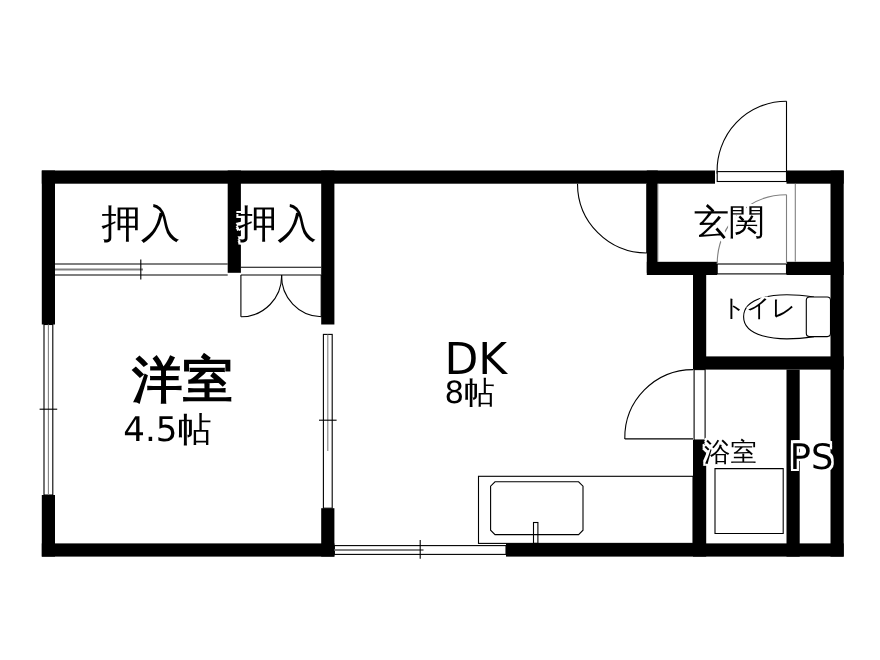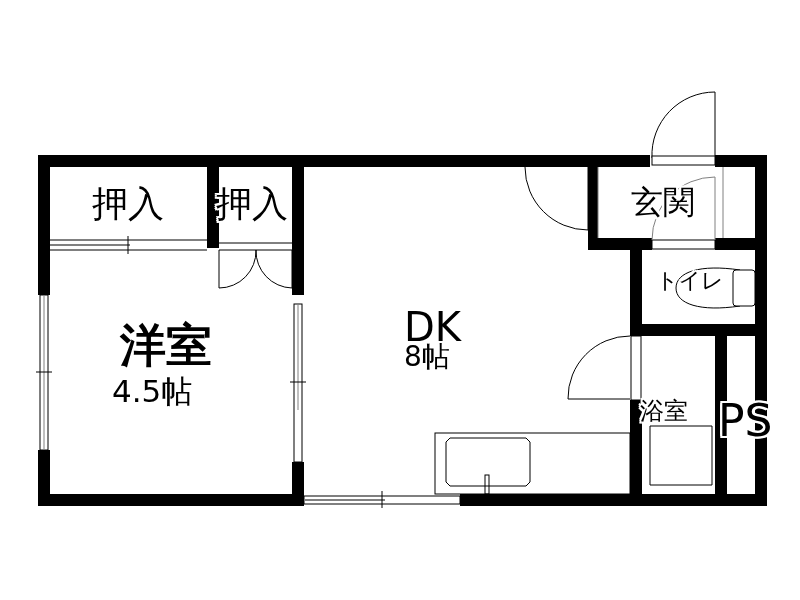--- a/index.html
+++ b/index.html
@@ -124,13 +124,13 @@
 <div class="lbl" style="left:112px; top:376px; font-size:31px;">4.5帖</div>
 
 <div class="lbl" style="left:404px; top:291px; font-size:40px;margin-top:16px;">DK</div>
 <div class="lbl" style="left:404px; top:343px; font-size:28px;">8帖</div>
 
 <div class="lbl halo" style="left:631px; top:186px; font-size:32px;">玄関</div>
 
 <div class="lbl halo" style="left:656px; top:270px; font-size:22px;">トイレ</div>
 
 <div class="lbl halo" style="left:640px; top:399px; font-size:24px;">浴室</div>
-<div class="lbl halo" style="left:718px; top:399px; font-size:44px;">PS</div>
+<div class="lbl halo" style="left:718px; top:399px; font-size:32px;">PS</div>
 
 </body></html>

